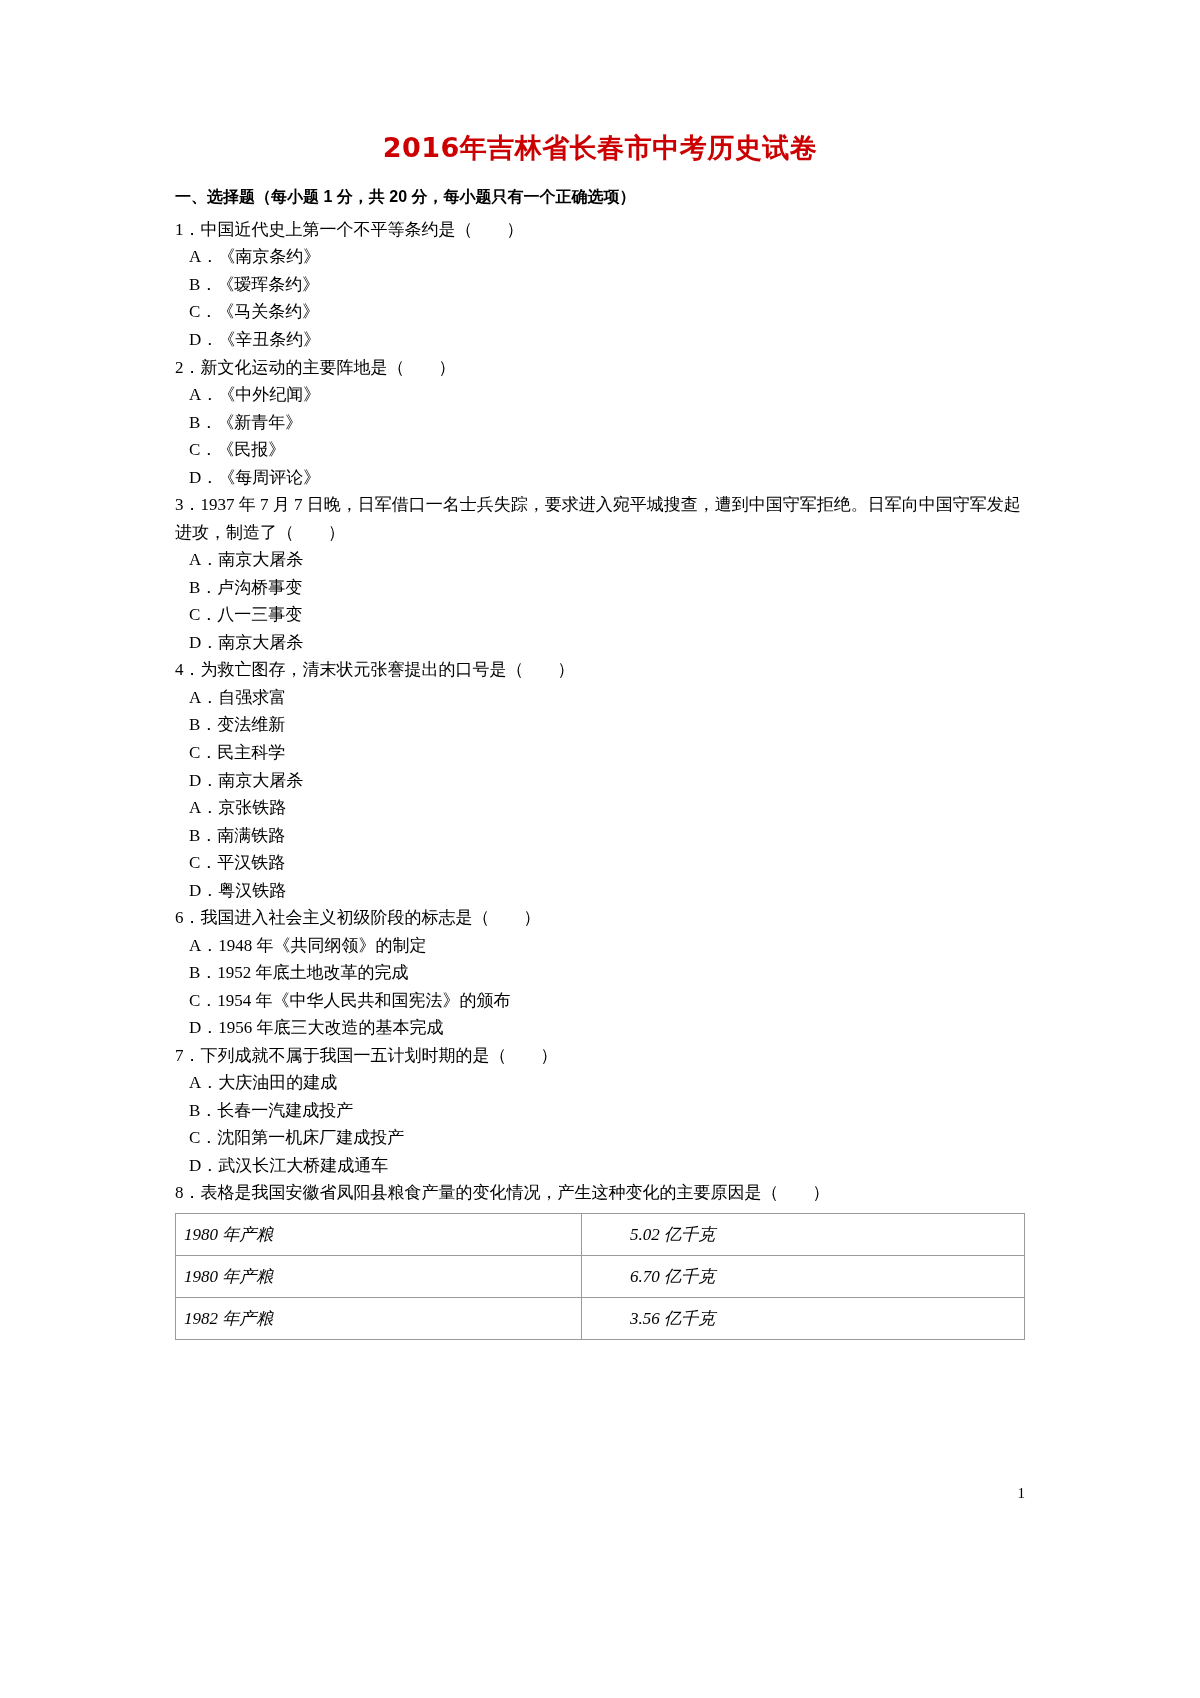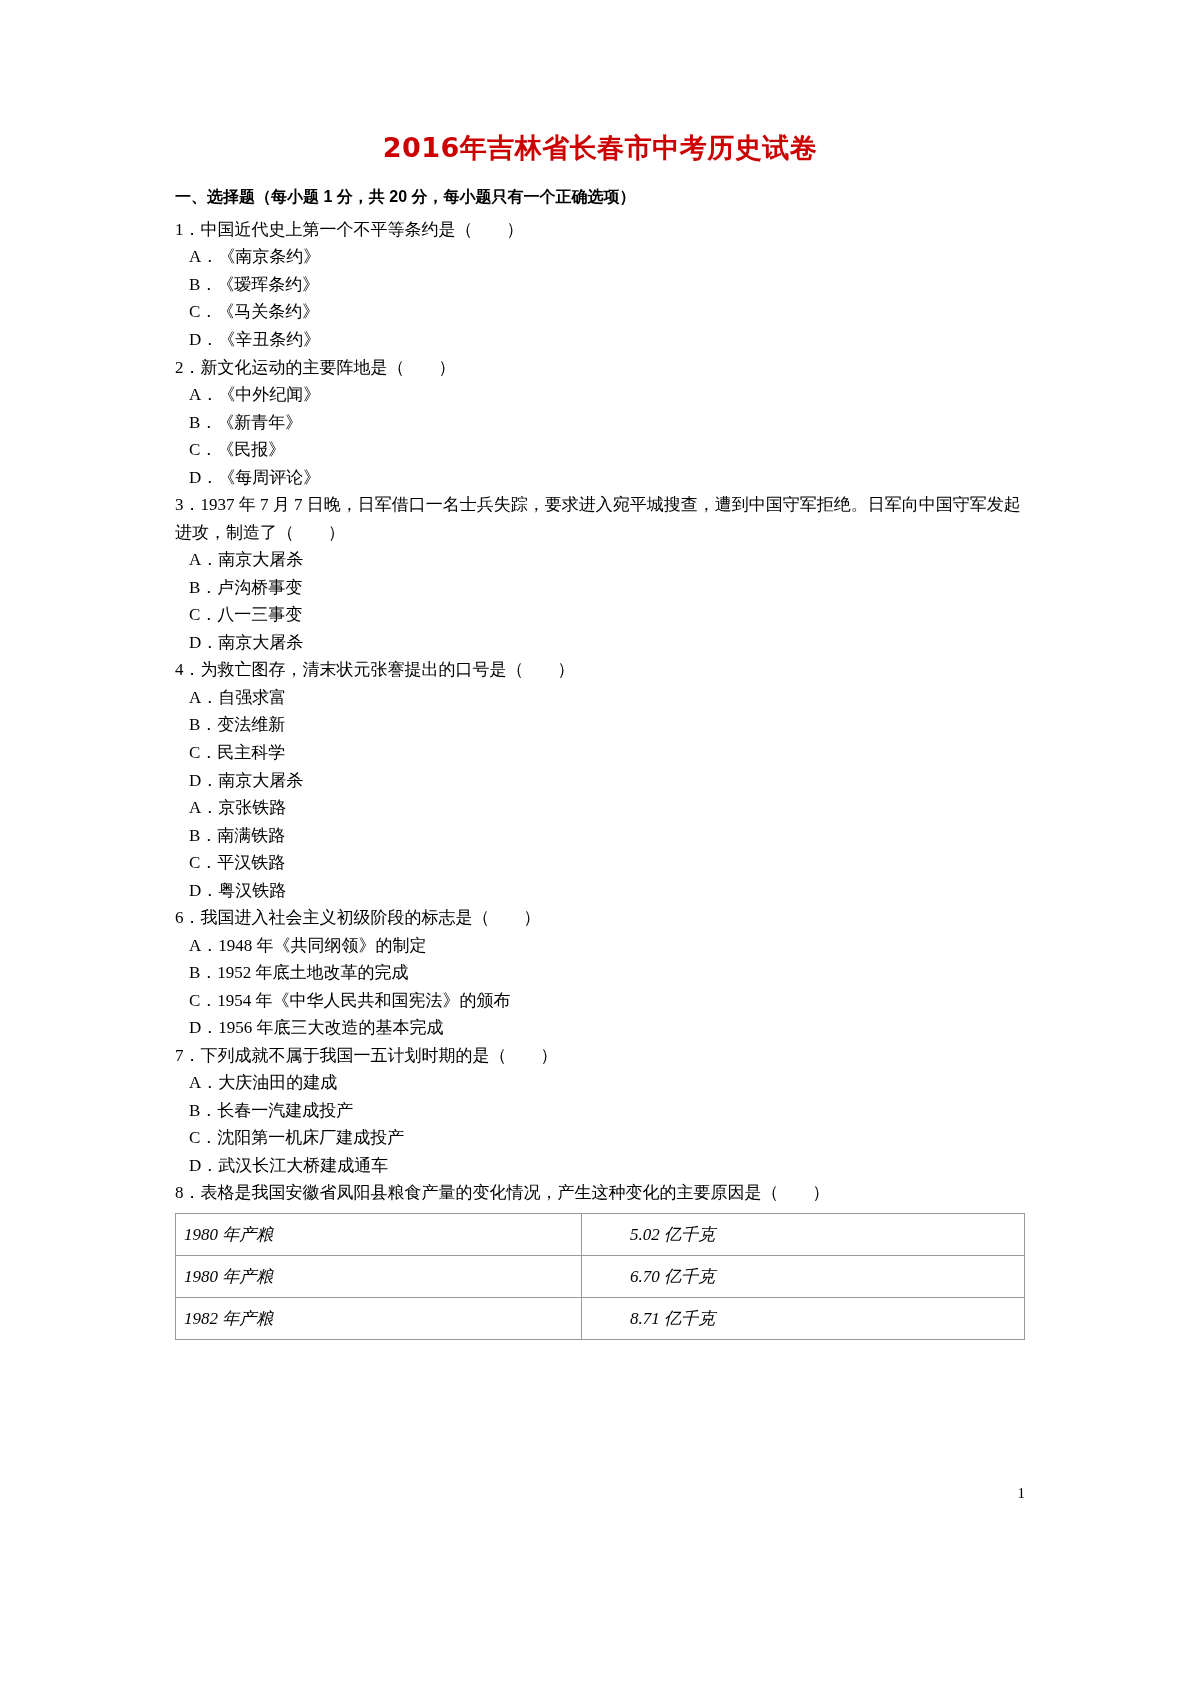--- a/index.html
+++ b/index.html
@@ -148,21 +148,21 @@
         <tr>
           <td class="c1">1980 年产粮</td>
           <td class="c2">5.02 亿千克</td>
         </tr>
         <tr>
           <td class="c1">1980 年产粮</td>
           <td class="c2">6.70 亿千克</td>
         </tr>
         <tr>
           <td class="c1">1982 年产粮</td>
-          <td class="c2">8.71 亿千克</td>
+          <td class="c2">3.56 亿千克</td>
         </tr>
       </tbody>
     </table>
   </div>
 
 </div>
 
 <div class="page-num">1</div>
 
 </body></html>

